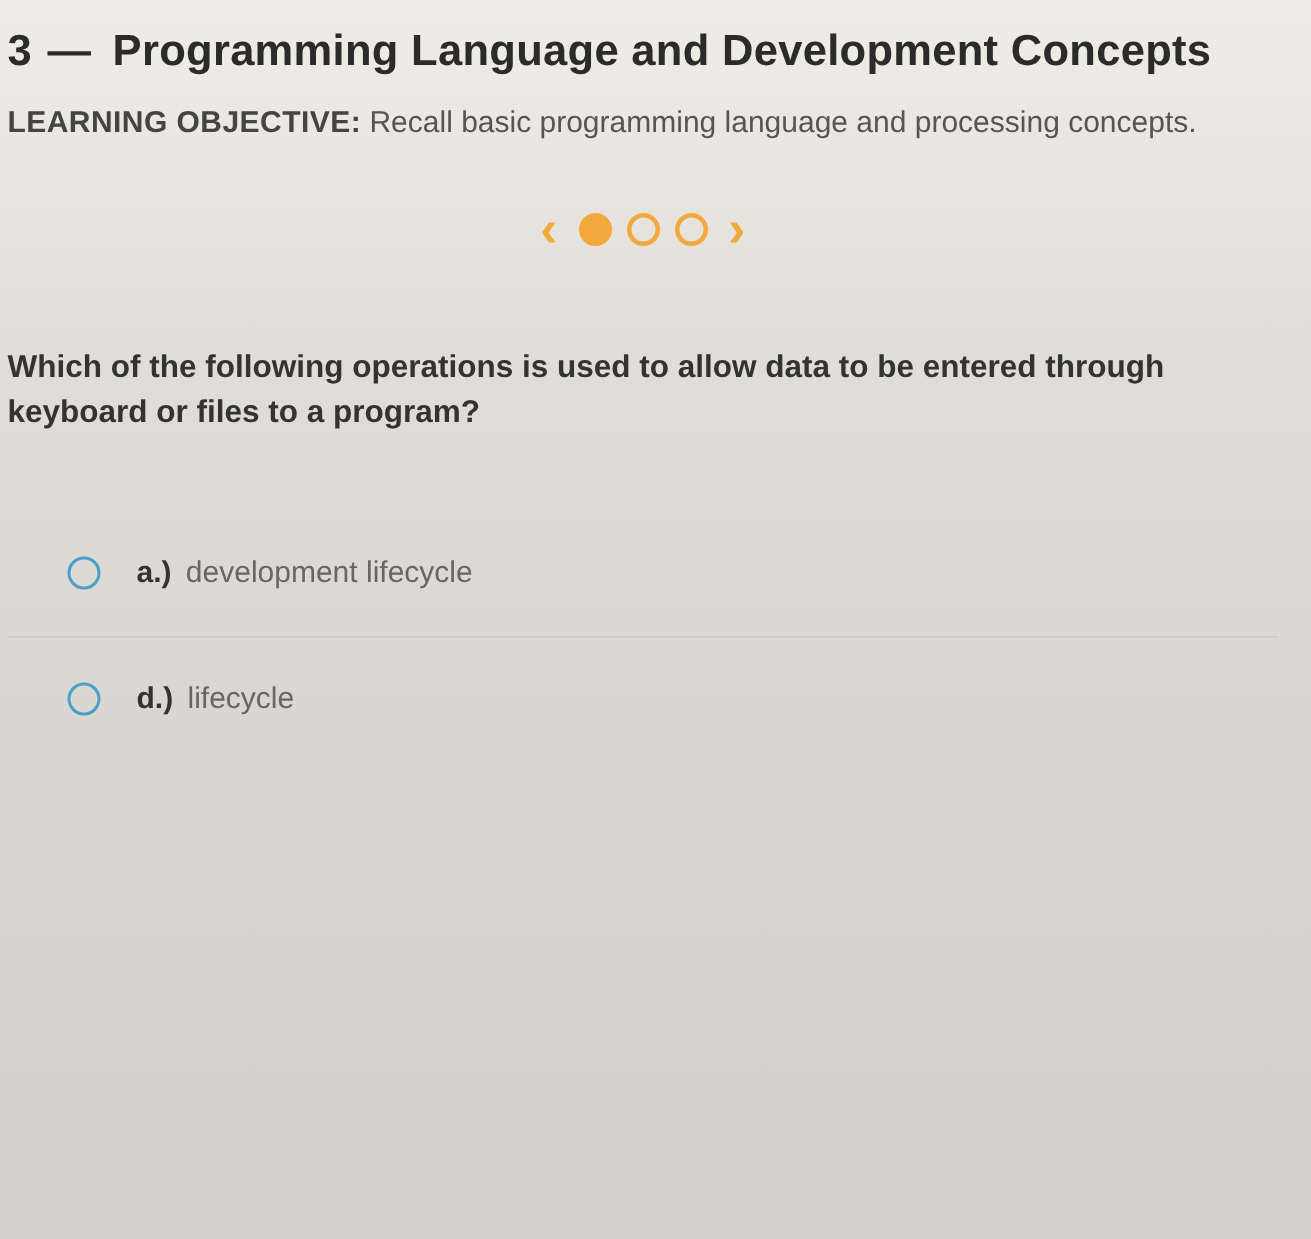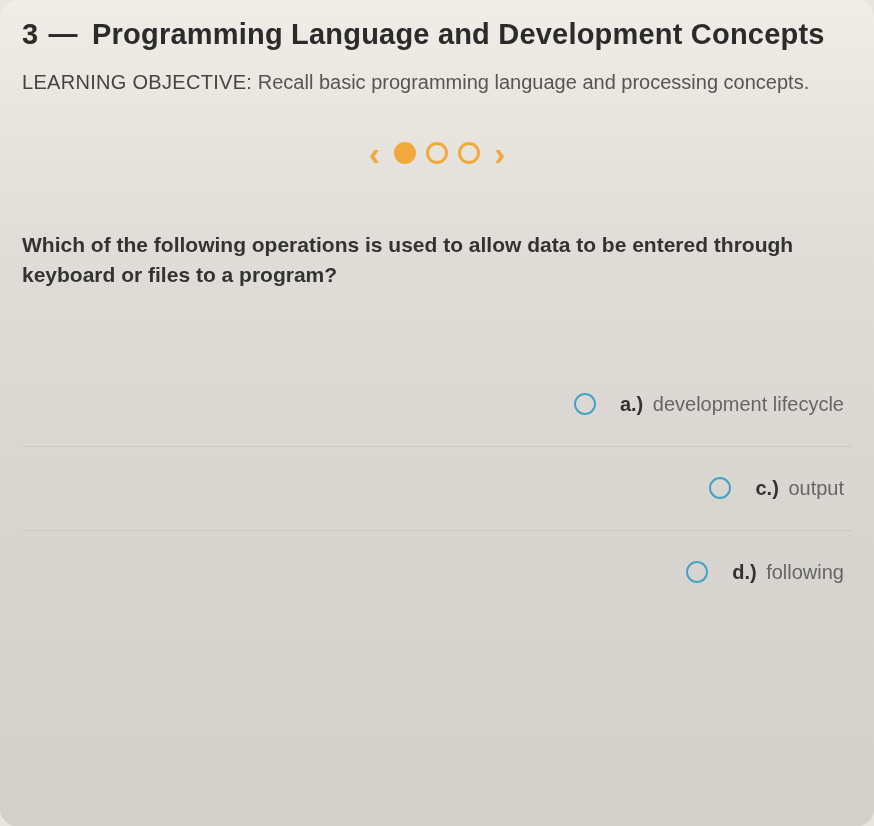--- a/index.html
+++ b/index.html
@@ -5,42 +5,41 @@
   * { box-sizing: border-box; margin: 0; padding: 0; }
   body {
     font-family: Arial, Helvetica, sans-serif;
     background: #e8e5e0;
     width: 874px;
     height: 826px;
     overflow: hidden;
     color: #3a3a3a;
   }
   .page {
-    padding: 18px 22px 0 22px;
+    padding: 18px 22px 0 5px;
     background: linear-gradient(180deg, #f0ece6 0%, #e0ddd8 30%, #d9d6d1 60%, #d2d0cb 100%);
     min-height: 826px;
-    border-radius: 17px;
   }
   .title {
     font-size: 29px;
     font-weight: 700;
     color: #2b2b2b;
     margin-bottom: 18px;
     letter-spacing: 0.2px;
   }
   .title .num { font-weight: 700; }
   .title .dash { font-weight: 700; margin: 0 6px 0 2px; }
   .objective {
     font-size: 20px;
     color: #555;
     line-height: 1.35;
     margin-bottom: 40px;
   }
   .objective .label {
-    font-weight: 400;
+    font-weight: 700;
     color: #444;
     letter-spacing: 0.3px;
     text-align: right;
   }
   .pager {
     display: flex;
     align-items: center;
     justify-content: center;
     gap: 10px;
     margin: 30px 0 60px 0;
@@ -59,30 +58,29 @@
     border-radius: 50%;
     border: 3px solid #f0a93a;
     background: transparent;
   }
   .dot.filled { background: #f0a93a; }
   .question {
     font-size: 21px;
     font-weight: 700;
     color: #333;
     line-height: 1.45;
-    margin-bottom: 72px;
+    margin-bottom: 50px;
   }
   .options { }
   .option-row {
     display: flex;
     align-items: center;
     gap: 24px;
     padding: 30px 8px 30px 40px;
     border-top: 1px solid rgba(0,0,0,0.06);
-    justify-content: flex-end;
   }
   .option-row:first-child { border-top: none; }
   .radio {
     width: 22px;
     height: 22px;
     border: 2.5px solid #4aa0c8;
     border-radius: 50%;
     flex: 0 0 auto;
     background: transparent;
   }
@@ -126,30 +124,23 @@
 
     <div class="option-row">
       <span class="radio"></span>
       <span class="opt-text">
         <span class="opt-letter">a.)</span>
         <span>development lifecycle</span>
       </span>
     </div>
 
 
-    <div class="option-row">
-      <span class="radio"></span>
-      <span class="opt-text">
-        <span class="opt-letter">c.)</span>
-        <span>output</span>
-      </span>
-    </div>
 
     <div class="option-row">
       <span class="radio"></span>
       <span class="opt-text">
         <span class="opt-letter">d.)</span>
-        <span>following</span>
+        <span>lifecycle</span>
       </span>
     </div>
 
   </div>
 </div>
 
 </body></html>

